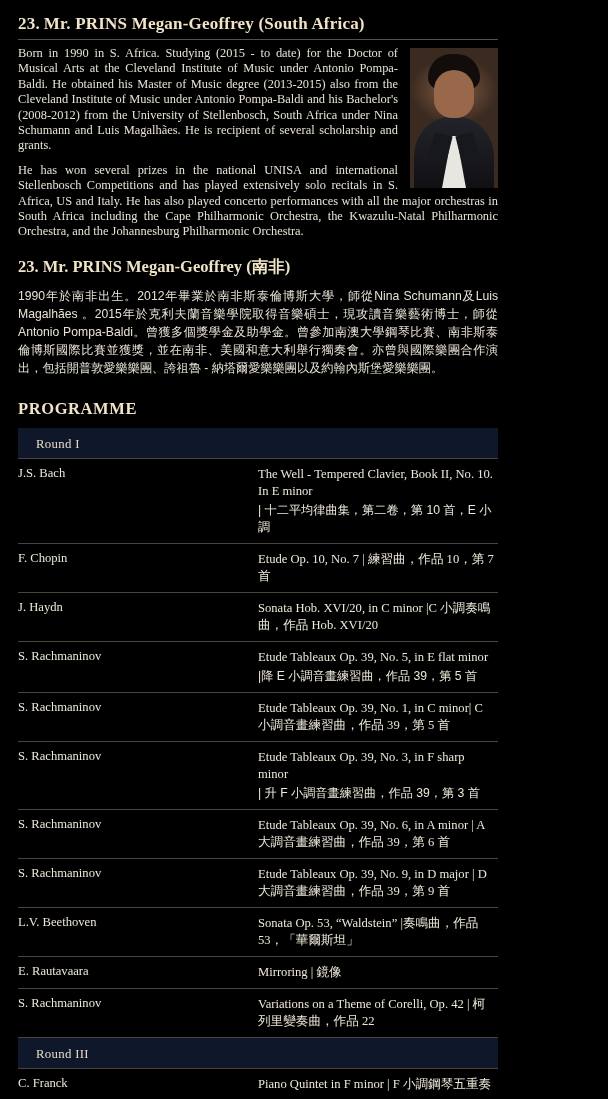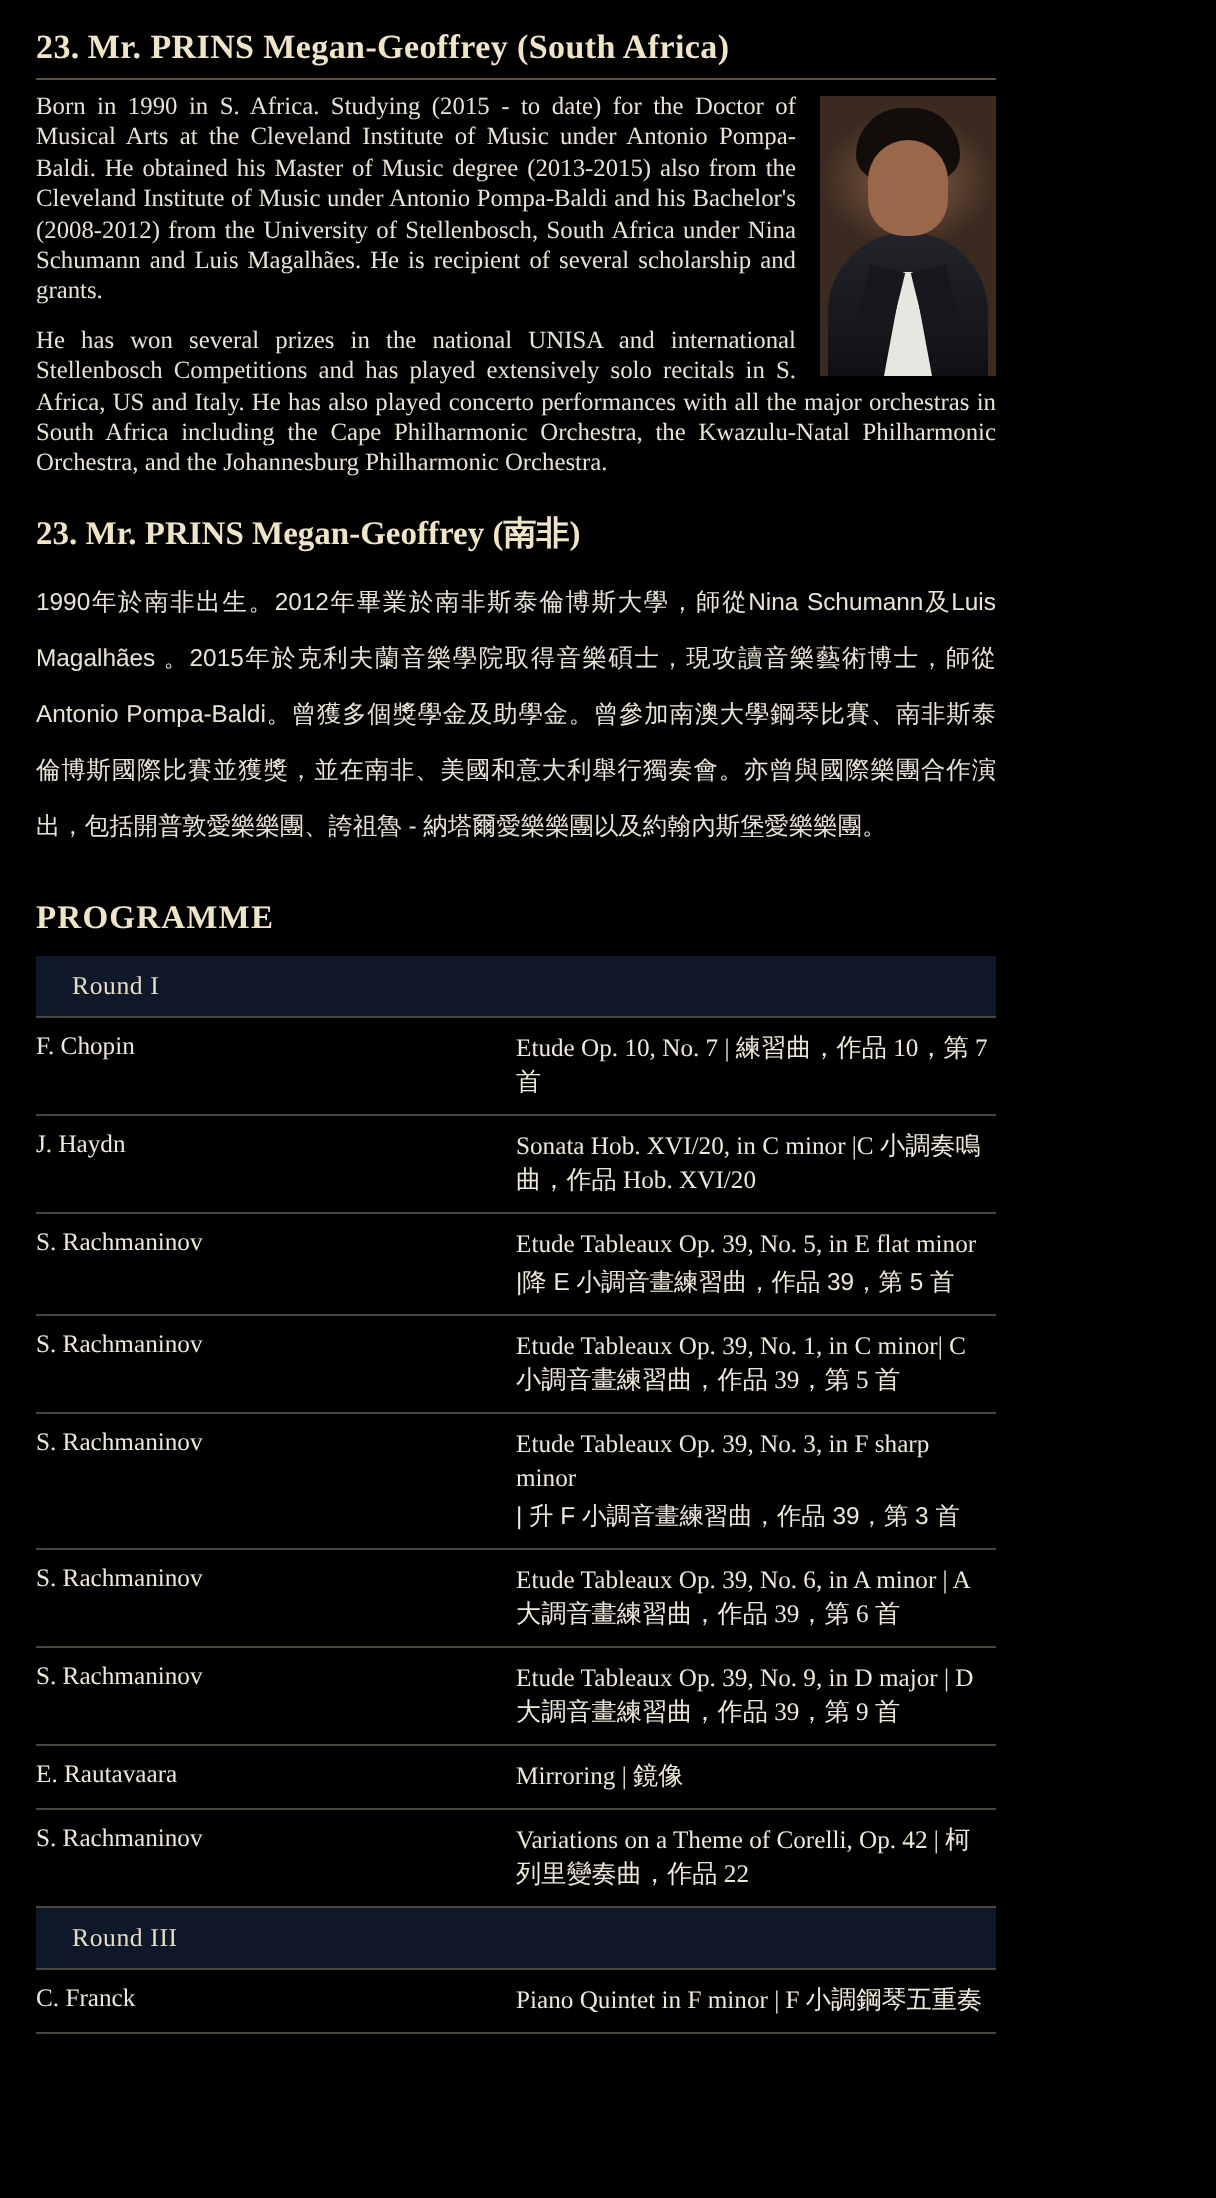--- a/index.html
+++ b/index.html
@@ -102,21 +102,21 @@
     font-size: 12.4px;
     line-height: 15.4px;
     text-align: justify;
     margin: 0 0 9px 0;
     color: #e9e3d6;
   }
 
   p.bio-cn {
     font-family: "Liberation Sans", sans-serif;
     font-size: 12.2px;
-    line-height: 28px;
+    line-height: 18px;
     text-align: justify;
     margin: 0;
     color: #e9e3d6;
   }
 
   
   .programme-title {
     font-family: "Liberation Serif", serif;
     font-weight: bold;
     font-size: 16.5px;
@@ -203,20 +203,27 @@
 
   <h2 class="programme-title">PROGRAMME</h2>
 
   <table class="programme">
     <tbody>
 
       <tr class="round-row">
         <td colspan="2"><span class="round-label">Round I</span></td>
       </tr>
       <tr>
+        <td class="composer">J.S. Bach</td>
+        <td class="work">
+          <span>The Well - Tempered Clavier, Book II, No. 10. In E minor</span>
+          <span class="cn line2">| 十二平均律曲集，第二卷，第 10 首，E 小調</span>
+        </td>
+      </tr>
+      <tr>
         <td class="composer">F. Chopin</td>
         <td class="work">
           <span>Etude Op. 10, No. 7 | 練習曲，作品 10，第 7 首</span>
         </td>
       </tr>
       <tr>
         <td class="composer">J. Haydn</td>
         <td class="work">
           <span>Sonata Hob. XVI/20, in C minor  |C 小調奏鳴曲，作品 Hob. XVI/20</span>
         </td>
@@ -248,20 +255,26 @@
         </td>
       </tr>
       <tr>
         <td class="composer">S. Rachmaninov</td>
         <td class="work">
           <span>Etude Tableaux Op. 39, No. 9, in D major |  D 大調音畫練習曲，作品 39，第 9 首</span>
         </td>
       </tr>
 
       <tr>
+        <td class="composer">L.V. Beethoven</td>
+        <td class="work">
+          <span>Sonata Op. 53, “Waldstein”  |奏鳴曲，作品 53，「華爾斯坦」</span>
+        </td>
+      </tr>
+      <tr>
         <td class="composer">E. Rautavaara</td>
         <td class="work">
           <span>Mirroring | 鏡像</span>
         </td>
       </tr>
       <tr>
         <td class="composer">S. Rachmaninov</td>
         <td class="work">
           <span>Variations on a Theme of Corelli, Op. 42   | 柯列里變奏曲，作品 22</span>
         </td>

